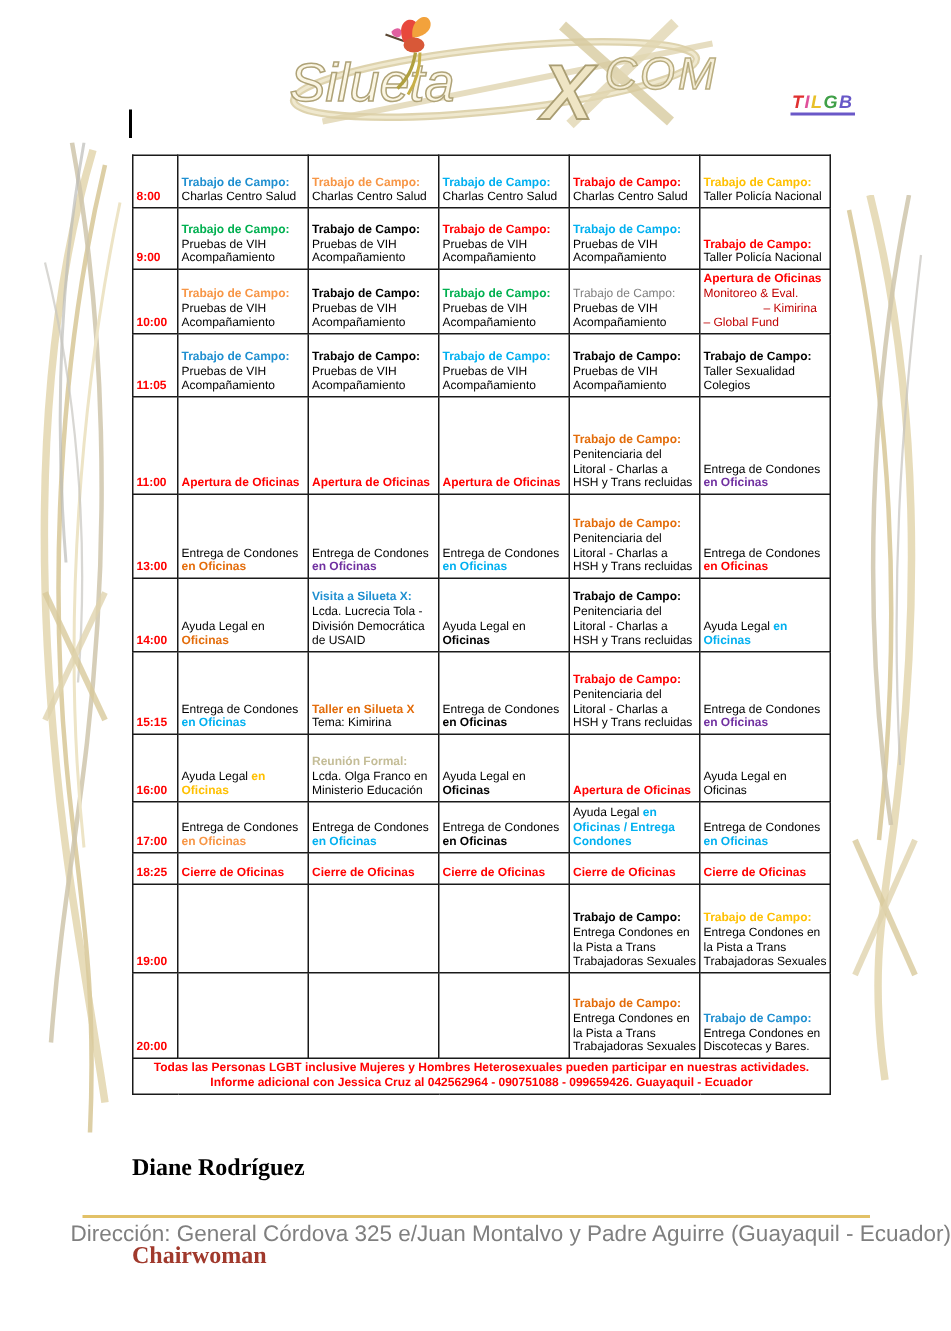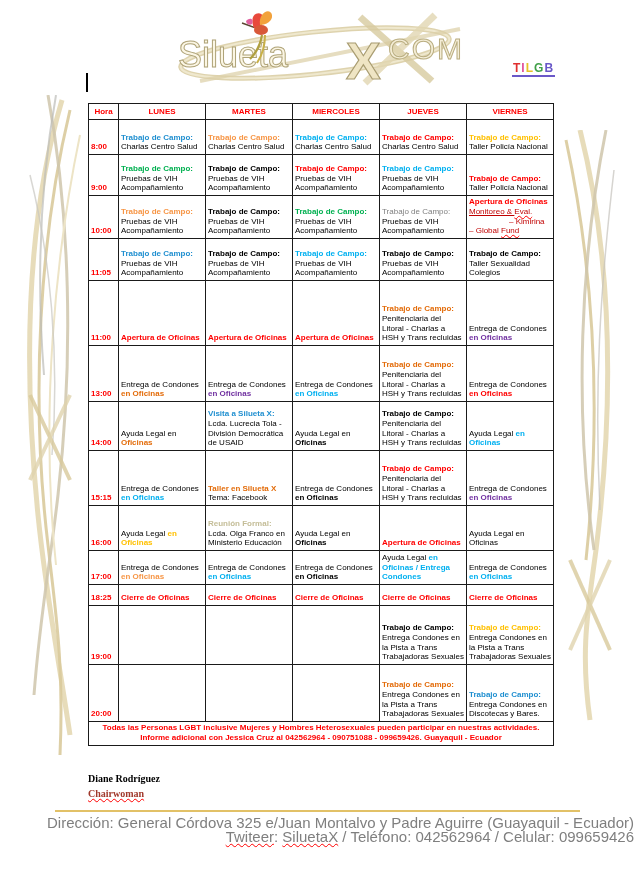--- a/index.html
+++ b/index.html
@@ -3,40 +3,40 @@
 <meta charset="utf-8">
 <style>
   html,body{margin:0;padding:0;background:#ffffff;}
   .page{position:relative;width:634px;height:887px;background:#fff;overflow:hidden;
         font-family:"Liberation Sans",sans-serif;color:#000;}
   .ornament{position:absolute;pointer-events:none;}
   .cursor-bar{position:absolute;left:86px;top:73px;width:2px;height:19px;background:#000;}
   .title{position:absolute;left:88px;top:85px;width:466px;text-align:center;
          font-family:"Liberation Serif",serif;font-weight:bold;font-size:13px;}
   
-  .logo-wrap{position:absolute;left:160px;top:3px;width:320px;height:95px;}
+  .logo-wrap{position:absolute;left:175px;top:3px;width:320px;height:95px;font-style:italic;}
   .tilgb{position:absolute;left:352px;top:59px;font-size:12px;font-weight:bold;
          letter-spacing:1px;border-bottom:2px solid #6A58C8;line-height:13px;padding:0 1px;}
   
   table.sched{position:absolute;left:88px;top:103px;width:466px;border-collapse:collapse;
               table-layout:fixed;}
   table.sched td{border:1px solid #1a1a1a;vertical-align:bottom;padding:1px 2px 2px 2px;
                  font-size:8px;line-height:1.22;overflow:hidden;word-wrap:break-word;}
   td.ghost{border:none;}
   td.date-h{font-weight:bold;text-align:center;font-size:9px;vertical-align:middle;padding:2px;}
   td.col-h{font-weight:bold;text-align:center;color:#FF0000;font-size:8.5px;vertical-align:middle;}
   td.time{color:#FF0000;font-weight:bold;font-size:8px;}
   td.note{color:#FF0000;font-weight:bold;font-size:7.5px;text-align:center;
           vertical-align:middle;padding:3px 4px;line-height:1.3;}
   .cl{margin:0;}
-  .wavy{text-decoration:underline;text-decoration-style:wavy;
-        text-decoration-color:#FF0000;text-decoration-thickness:1px;}
+  .wavy{text-decoration-style:wavy;
+        text-decoration-color:#FF0000;text-decoration-thickness:1px;margin-top:44px;}
   
   .signature{position:absolute;left:88px;top:771px;font-family:"Liberation Serif",serif;
-             font-weight:bold;font-size:10px;line-height:15px;}
+             font-weight:bold;font-size:16px;line-height:15px;}
   .sig-role{color:#A0392C;}
   
   .footer-divider{position:absolute;left:55px;top:810px;width:525px;height:2px;background:#E2C167;}
   .footer{position:absolute;left:0;top:816px;width:634px;text-align:right;color:#7F7F7F;
           font-size:15px;line-height:13.5px;}
   .footer .lnk{color:#3B6FB6;text-decoration:underline;cursor:pointer;}
 </style>
 </head>
 <body>
 
@@ -91,28 +91,20 @@
   <table class="sched" id="sched">
     <colgroup>
       <col style="width:30px">
         <col style="width:87px">
         <col style="width:87px">
       <col style="width:87px">
         <col style="width:87px">
         <col style="width:87px">
     </colgroup>
     <tbody id="sched-body">
-        <tr style="height: 16px;">
-          <td class="col-h">Hora</td>
-          <td class="col-h">LUNES</td>
-          <td class="col-h">MARTES</td>
-          <td class="col-h">MIERCOLES</td>
-          <td class="col-h">JUEVES</td>
-          <td class="col-h">VIERNES</td>
-        </tr>
         <tr style="height: 35px;">
           <td class="time">8:00</td>
           <td>
             <div class="cl"><span style="color: rgb(31, 143, 208); font-weight: bold;">Trabajo de Campo:</span></div>
             <div class="cl"><span>Charlas Centro Salud</span></div>
           </td>
           <td>
             <div class="cl"><span style="color: rgb(247, 150, 70); font-weight: bold;">Trabajo de Campo:</span></div>
             <div class="cl"><span>Charlas Centro Salud</span></div>
           </td>
@@ -165,21 +157,21 @@
           <td>
             <div class="cl"><span style="color: rgb(0, 176, 80); font-weight: bold;">Trabajo de Campo:</span></div>
             <div class="cl"><span>Pruebas de VIH Acompañamiento</span></div>
           </td>
           <td>
             <div class="cl"><span style="color: rgb(128, 128, 128);">Trabajo de Campo:</span></div>
             <div class="cl"><span>Pruebas de VIH Acompañamiento</span></div>
           </td>
           <td>
             <div class="cl"><span style="color: rgb(255, 0, 0); font-weight: bold;">Apertura de Oficinas</span></div>
-            <div class="cl"><span style="color: rgb(192, 0, 0); text-decoration: underline;">Monitoreo &amp; </span><span class="wavy" style="color: rgb(192, 0, 0);">Eval.</span><span style="color: rgb(192, 0, 0); margin-left: 40px;"> – Kimirina – Global </span><span class="wavy" style="color: rgb(192, 0, 0);">Fund</span></div>
+            <div class="cl"><span style="color: rgb(192, 0, 0);">Monitoreo &amp; </span><span class="wavy" style="color: rgb(192, 0, 0);">Eval.</span><span style="color: rgb(192, 0, 0); margin-left: 40px;"> – Kimirina – Global </span><span class="wavy" style="color: rgb(192, 0, 0);">Fund</span></div>
           </td>
         </tr>
         <tr style="height: 42px;">
           <td class="time">11:05</td>
           <td>
             <div class="cl"><span style="color: rgb(31, 143, 208); font-weight: bold;">Trabajo de Campo:</span></div>
             <div class="cl"><span>Pruebas de VIH Acompañamiento</span></div>
           </td>
           <td>
             <div class="cl"><span style="color: rgb(0, 0, 0); font-weight: bold;">Trabajo de Campo:</span></div>
@@ -256,21 +248,21 @@
             <div class="cl"><span>Ayuda Legal </span><span style="color: rgb(0, 176, 240); font-weight: bold;">en Oficinas</span></div>
           </td>
         </tr>
         <tr style="height: 55px;">
           <td class="time">15:15</td>
           <td>
             <div class="cl"><span>Entrega de Condones </span><span style="color: rgb(0, 176, 240); font-weight: bold;">en Oficinas</span></div>
           </td>
           <td>
             <div class="cl"><span style="color: rgb(227, 108, 10); font-weight: bold;">Taller en Silueta X</span></div>
-            <div class="cl"><span>Tema: Facebook</span></div>
+            <div class="cl"><span>Tema: Kimirina</span></div>
           </td>
           <td>
             <div class="cl"><span>Entrega de Condones </span><span style="color: rgb(0, 0, 0); font-weight: bold;">en Oficinas</span></div>
           </td>
           <td>
             <div class="cl"><span style="color: rgb(255, 0, 0); font-weight: bold;">Trabajo de Campo:</span></div>
             <div class="cl"><span>Penitenciaria del Litoral - Charlas a HSH y Trans recluidas</span></div>
           </td>
           <td>
             <div class="cl"><span>Entrega de Condones </span><span style="color: rgb(112, 48, 160); font-weight: bold;">en Oficinas</span></div>
@@ -366,16 +358,15 @@
   </table>
 
   <div class="signature">
     <div>Diane Rodríguez</div>
     <div class="sig-role wavy">Chairwoman</div>
   </div>
 
   <div class="footer-divider"></div>
   <div class="footer" id="footer">
       <div><span>Dirección: General Córdova 325 e/Juan Montalvo y Padre Aguirre (Guayaquil - Ecuador)</span></div>
-      <div><span class="wavy">Twiteer</span><span>: </span><span class="wavy">SiluetaX</span><span> / Teléfono: 042562964 / Celular: 099659426</span></div>
     </div>
 
 </div>
 
 </body></html>

